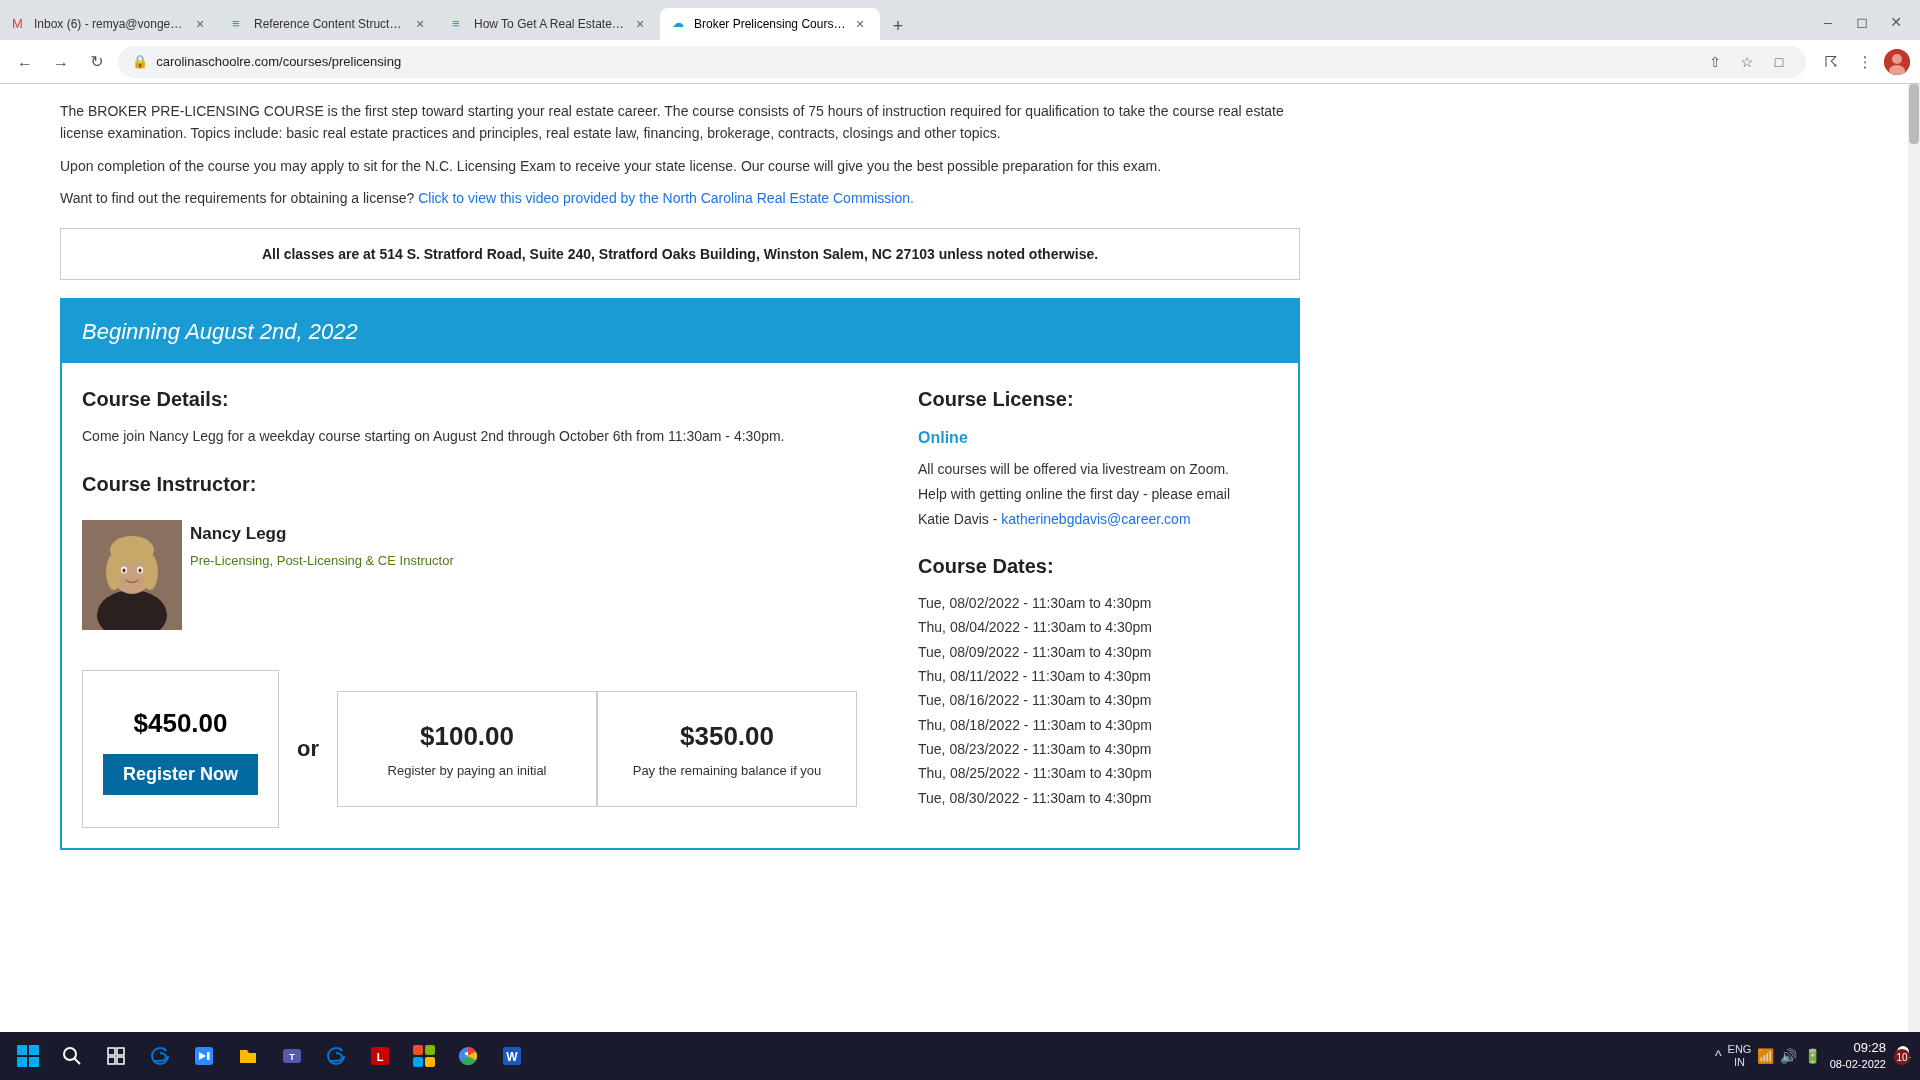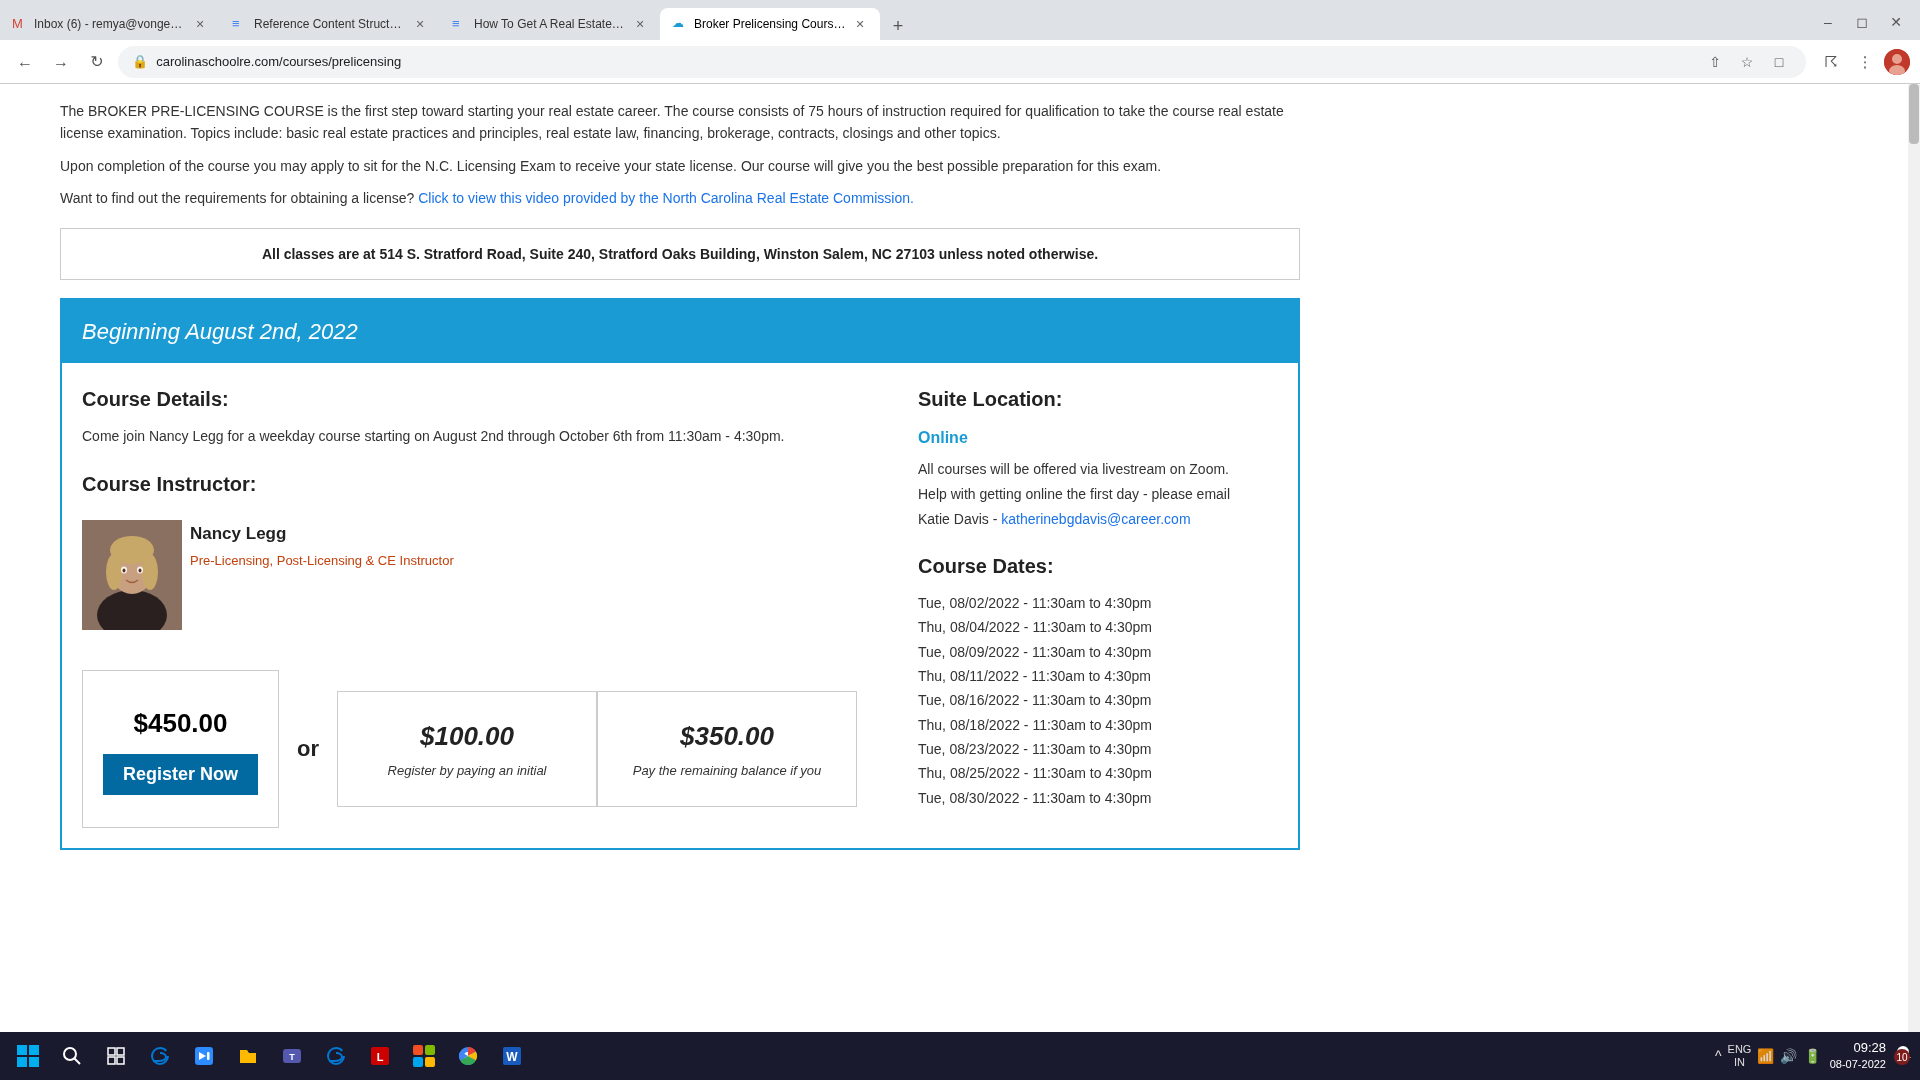--- a/index.html
+++ b/index.html
@@ -50,28 +50,28 @@
     .course-right { width: 360px; flex-shrink: 0; }
 
     .section-title { font-size: 20px; font-weight: bold; margin-bottom: 10px; }
     .section-text { font-size: 14px; color: #333; margin-bottom: 20px; }
 
     .instructor-info { display: flex; gap: 8px; align-items: flex-start; margin-top: 20px; }
     .instructor-photo { width: 100px; height: 110px; background: #888; flex-shrink: 0; overflow: hidden; }
     .instructor-photo-inner { width: 100%; height: 100%; background: linear-gradient(160deg, #8a7a6a 0%, #a08060 30%, #6a5040 60%, #3a3030 100%); display: flex; align-items: center; justify-content: center; }
     
     .instructor-name { font-size: 17px; font-weight: bold; margin-bottom: 4px; }
-    .instructor-role { font-size: 13px; color: #c2410c; }
+    .instructor-role { font-size: 13px; color: #4d7c0f; }
 
     .pricing-row { display: flex; align-items: center; gap: 0; margin-top: 40px; }
     .price-box { border: 1px solid #ccc; padding: 32px 20px; text-align: center; min-width: 180px; }
     .price-amount { font-size: 26px; font-weight: bold; color: #000; margin-bottom: 10px; }
     .register-btn { background: #0369a1; color: #fff; border: none; padding: 10px 20px; font-size: 18px; cursor: pointer; font-weight: bold; }
     .or-text { font-size: 22px; font-weight: bold; padding: 0 18px; }
-    .price-box-split { border: 1px solid #ccc; padding: 24px 20px; text-align: center; min-width: 260px; font-style: italic; }
+    .price-box-split { border: 1px solid #ccc; padding: 24px 20px; text-align: center; min-width: 260px; }
     .price-amount-split { font-size: 26px; font-weight: bold; }
     .price-desc { font-size: 13px; color: #333; margin-top: 4px; }
 
     .location-title { font-size: 20px; font-weight: bold; margin-bottom: 10px; }
     .online-link { color: #1a9bd4; font-size: 16px; font-weight: bold; text-decoration: none; display: block; margin-bottom: 8px; }
     .location-text { font-size: 14px; color: #333; margin-bottom: 4px; line-height: 1.5; }
     .location-email { color: #1a73e8; text-decoration: none; }
 
     .dates-title { font-size: 20px; font-weight: bold; margin-top: 20px; margin-bottom: 10px; }
     .date-item { font-size: 14px; color: #333; margin-bottom: 2px; }
@@ -222,21 +222,21 @@
               <div class="price-desc">Register by paying an initial</div>
             </div>
             <div class="price-box-split">
               <div class="price-amount-split">$350.00</div>
               <div class="price-desc">Pay the remaining balance if you</div>
             </div>
           </div>
         </div>
 
         <div class="course-right">
-          <h3 class="location-title">Suite Location:</h3>
+          <h3 class="location-title">Course License:</h3>
           <a href="#" class="online-link">Online</a>
           <div class="location-text">All courses will be offered via livestream on Zoom.</div>
           <div class="location-text">
             <span>Help with getting online the first day - please email</span>
           </div>
           <div class="location-text">
             <span>Katie Davis -</span>
             <a href="#" class="location-email">katherinebgdavis@career.com</a>
           </div>
 
@@ -349,21 +349,21 @@
   <div class="taskbar-right">
     <div class="taskbar-icons">
       <span class="tray-icon">^</span>
       <span class="tray-icon" style="font-size:11px; line-height:1.2; text-align:center;">ENG<br>IN</span>
       <span class="tray-icon">📶</span>
       <span class="tray-icon">🔊</span>
       <span class="tray-icon">🔋</span>
     </div>
     <div class="taskbar-time">
       <div style="color:#fff; font-size:13px;">09:28</div>
-      <div style="color:#fff; font-size:11px;">08-07-2022</div>
+      <div style="color:#fff; font-size:11px;">08-02-2022</div>
     </div>
     <div class="taskbar-item" style="position:relative;">
       <svg width="18" height="18" viewBox="0 0 18 18">
         <path d="M9 1a6 6 0 0 1 6 6v4l2 2H1l2-2V7a6 6 0 0 1 6-6z" fill="#fff"></path>
         <path d="M7 14a2 2 0 0 0 4 0" fill="#fff"></path>
       </svg>
       <div class="taskbar-badge">10</div>
     </div>
   </div>
 </div>

